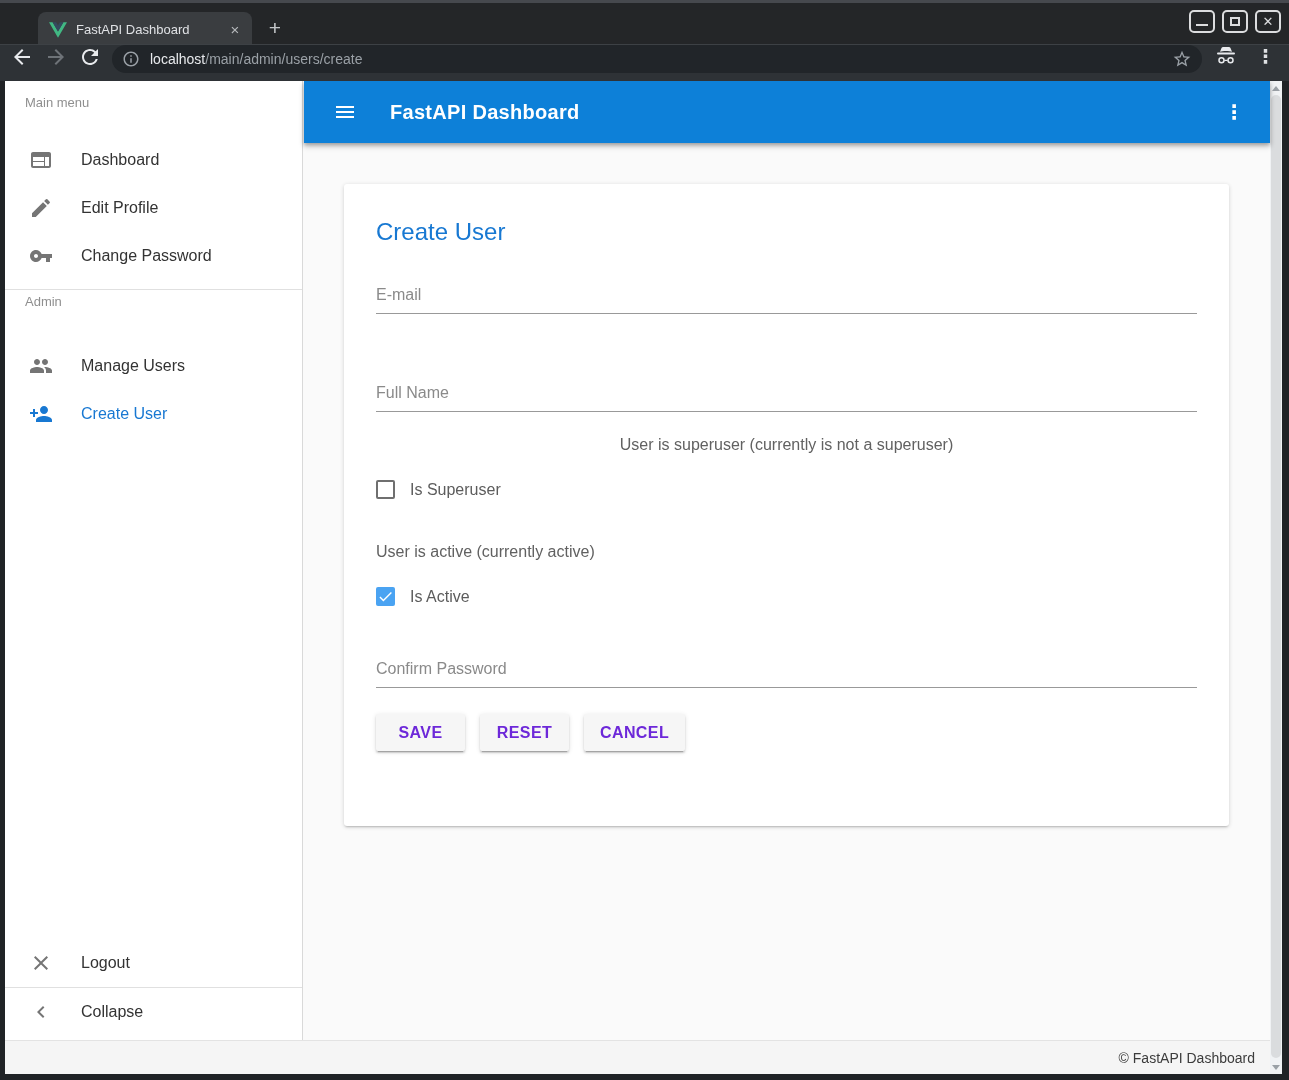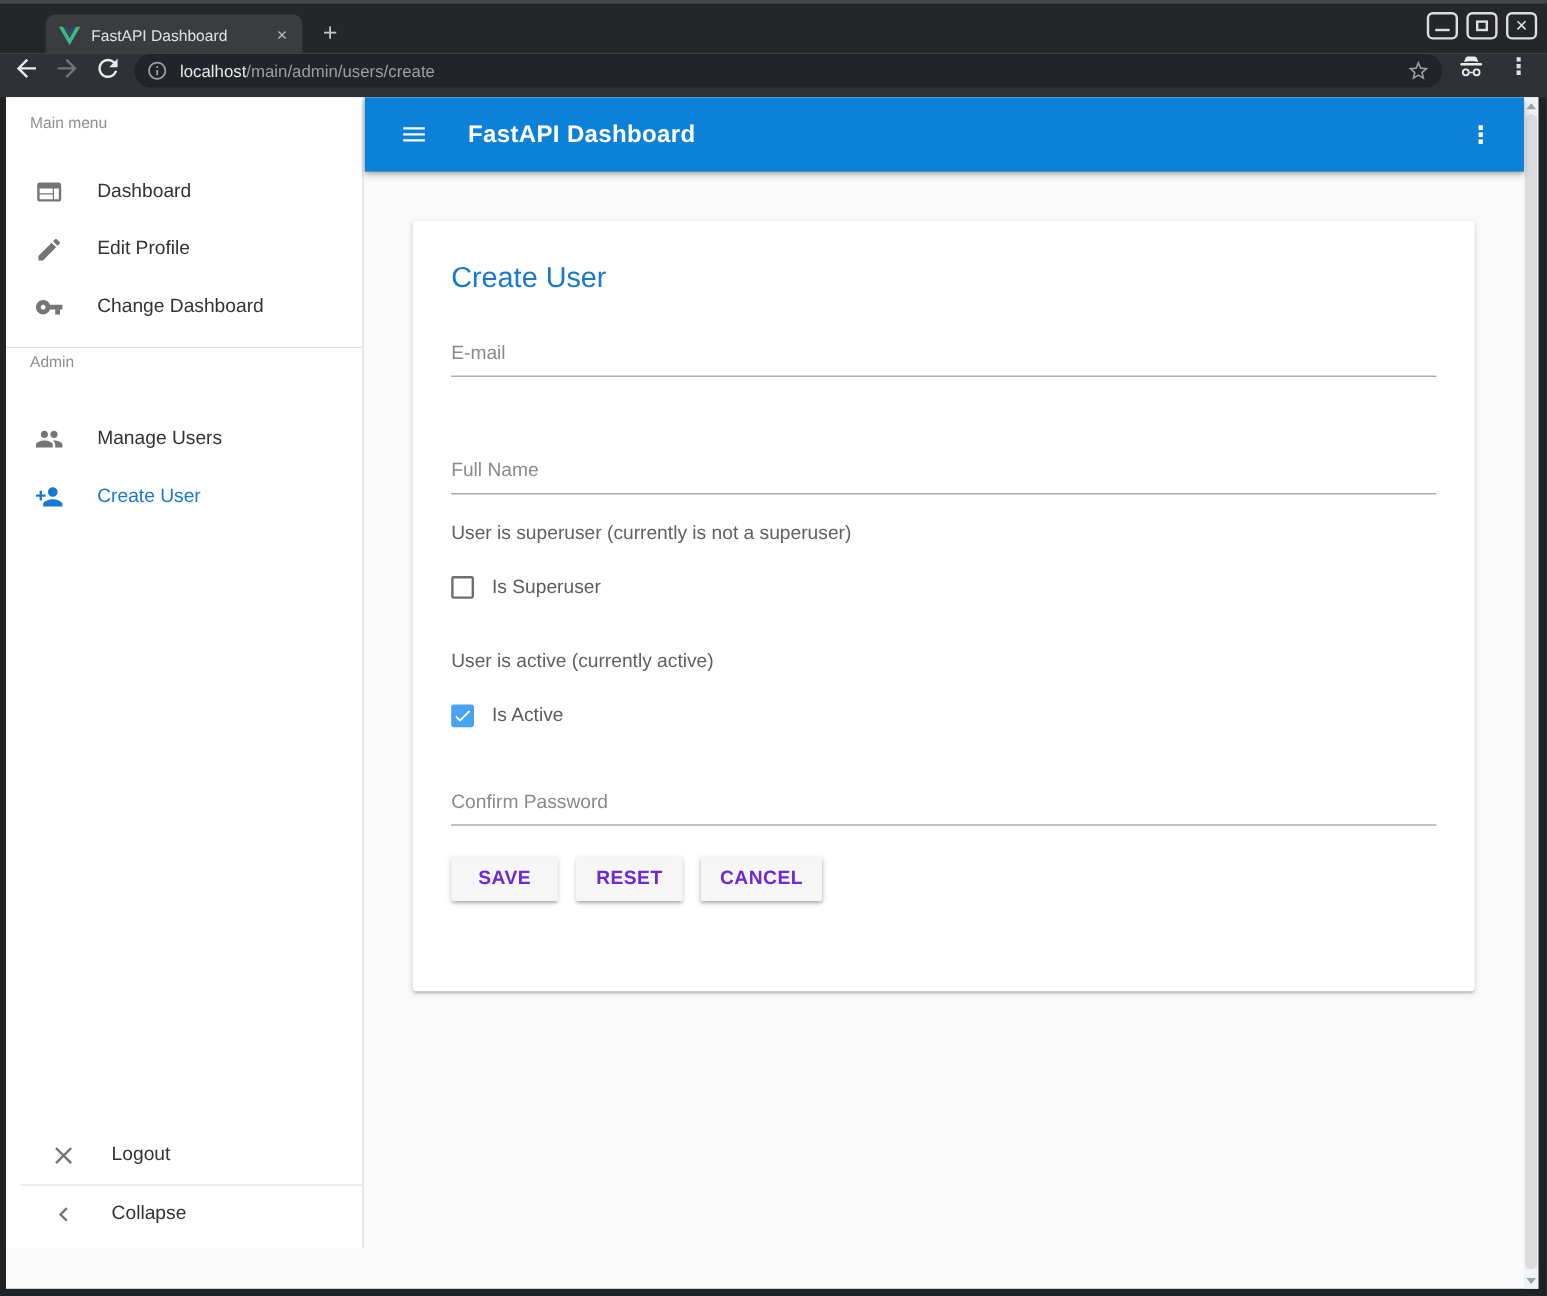--- a/index.html
+++ b/index.html
@@ -48,21 +48,21 @@
   
   .sidebar { position:absolute; left:0; top:0; width:298px; height:959px; background:#ffffff;
              border-right:1px solid #d9d9d9; }
   .side-label { padding:14px 0 0 20px; height:34px; font-size:13px; color:#8f8f8f; }
   .menu { margin-top:21px; }
   .menu-item { height:48px; display:flex; align-items:center; padding-left:24px; cursor:pointer; }
   .menu-item .mi-icon { width:24px; height:24px; margin-right:28px; flex:0 0 auto; }
   .menu-item .mi-label { font-size:16px; color:#333333; }
   .menu-item.active .mi-label { color:#1878d2; }
   .divider { height:1px; background:#e0e0e0; margin:9px 0 4px 0; }
-  .side-bottom { position:absolute; bottom:4px; left:12px; right:0; }
+  .side-bottom { position:absolute; bottom:4px; left:0; right:0; }
   .side-bottom .divider { margin:0; }
 
   
   .appbar { position:absolute; left:299px; top:0; width:966px; height:62px; background:#0d80d8;
             display:flex; align-items:center;
             box-shadow:0 2px 4px rgba(0,0,0,.28), 0 4px 6px rgba(0,0,0,.14); z-index:3; }
   .appbar .hamburger { width:24px; height:24px; margin-left:29px; cursor:pointer; }
   .appbar-title { color:#ffffff; font-size:20px; font-weight:bold; letter-spacing:.3px; margin-left:33px; }
   .appbar .kebab-white { margin-left:auto; margin-right:26px; color:#ffffff; font-size:20px;
                          font-weight:bold; cursor:pointer; }
@@ -73,21 +73,21 @@
           border-radius:3px; padding:34px 32px 0 32px;
           box-shadow:0 2px 2px -1px rgba(0,0,0,.18), 0 1px 4px rgba(0,0,0,.16); }
   .card-title { font-size:24px; font-weight:400; color:#1778d2; }
   .tfield { display:block; width:100%; border:none; outline:none; background:transparent;
             font-family:inherit; font-size:16px; color:#333; padding:0 0 9px 0;
             border-bottom:1px solid #999999; }
   .tfield::placeholder { color:#8a8a8a; opacity:1; }
   .f-fullname { margin-top:70px; }
   .f-email { margin-top:40px; }
   .hint { font-size:16px; color:#616161; }
-  .h-super { margin-top:24px; }
+  .h-super { margin-top:24px;text-align:center; }
   .h-active { margin-top:44px; }
   .cb-row { display:flex; align-items:center; margin-top:26px; cursor:pointer; }
   .cb-box { width:19px; height:19px; border-radius:2px; margin-right:15px; flex:0 0 auto; position:relative; }
   .cb-off { border:2px solid #6f6f6f; background:#fff; }
   .cb-on { background:#4aa3f2; }
   .cb-on svg { position:absolute; inset:1px; }
   .cb-label { font-size:16px; color:#5c5c5c; }
   .f-setpwd { margin-top:45px; }
   .f-confpwd { margin-top:54px; }
   .btn-row { margin-top:26px; display:flex; gap:15px; }
@@ -185,21 +185,21 @@
         <div class="menu-item">
           <svg class="mi-icon" viewBox="0 0 24 24">
             <path d="M3 17.25V21h3.75L17.81 9.94l-3.75-3.75L3 17.25zM20.71 7.04c.39-.39.39-1.02 0-1.41l-2.34-2.34a.996.996 0 0 0-1.41 0l-1.83 1.83 3.75 3.75 1.83-1.83z" fill="#757575"></path>
           </svg>
           <span class="mi-label">Edit Profile</span>
         </div>
         <div class="menu-item">
           <svg class="mi-icon" viewBox="0 0 24 24">
             <path d="M12.65 10C11.83 7.67 9.61 6 7 6c-3.31 0-6 2.69-6 6s2.69 6 6 6c2.61 0 4.83-1.67 5.65-4H17v4h4v-4h2v-4H12.65zM7 14c-1.1 0-2-.9-2-2s.9-2 2-2 2 .9 2 2-.9 2-2 2z" fill="#757575"></path>
           </svg>
-          <span class="mi-label">Change Dashboard</span>
+          <span class="mi-label">Change Password</span>
         </div>
       </div>
       <div class="divider"></div>
       <div class="side-label" style="padding-top:0;">Admin</div>
       <div class="menu" style="margin-top:14px;">
         <div class="menu-item">
           <svg class="mi-icon" viewBox="0 0 24 24">
             <path d="M16 11c1.66 0 2.99-1.34 2.99-3S17.66 5 16 5c-1.66 0-3 1.34-3 3s1.34 3 3 3zm-8 0c1.66 0 2.99-1.34 2.99-3S9.66 5 8 5C6.34 5 5 6.34 5 8s1.34 3 3 3zm0 2c-2.33 0-7 1.17-7 3.5V19h14v-2.5c0-2.33-4.67-3.5-7-3.5zm8 0c-.29 0-.62.02-.97.05 1.16.84 1.97 1.97 1.97 3.45V19h6v-2.5c0-2.33-4.67-3.5-7-3.5z" fill="#757575"></path>
           </svg>
           <span class="mi-label">Manage Users</span>
@@ -263,20 +263,23 @@
         <input class="tfield f-confpwd" type="password" placeholder="Confirm Password" style="">
 
         <div class="btn-row">
           <button class="btn">SAVE</button>
           <button class="btn">RESET</button>
           <button class="btn">CANCEL</button>
         </div>
       </section>
     </main>
 
+    <footer class="pagefooter">
+      <span class="footer-text">© FastAPI Dashboard</span>
+    </footer>
 
     <div class="scrollbar">
       <div class="sb-arrow sb-up">
           <span class="tri-up"></span>
         </div>
       <div class="sb-thumb"></div>
       <div class="sb-arrow sb-down">
           <span class="tri-down"></span>
         </div>
     </div>

